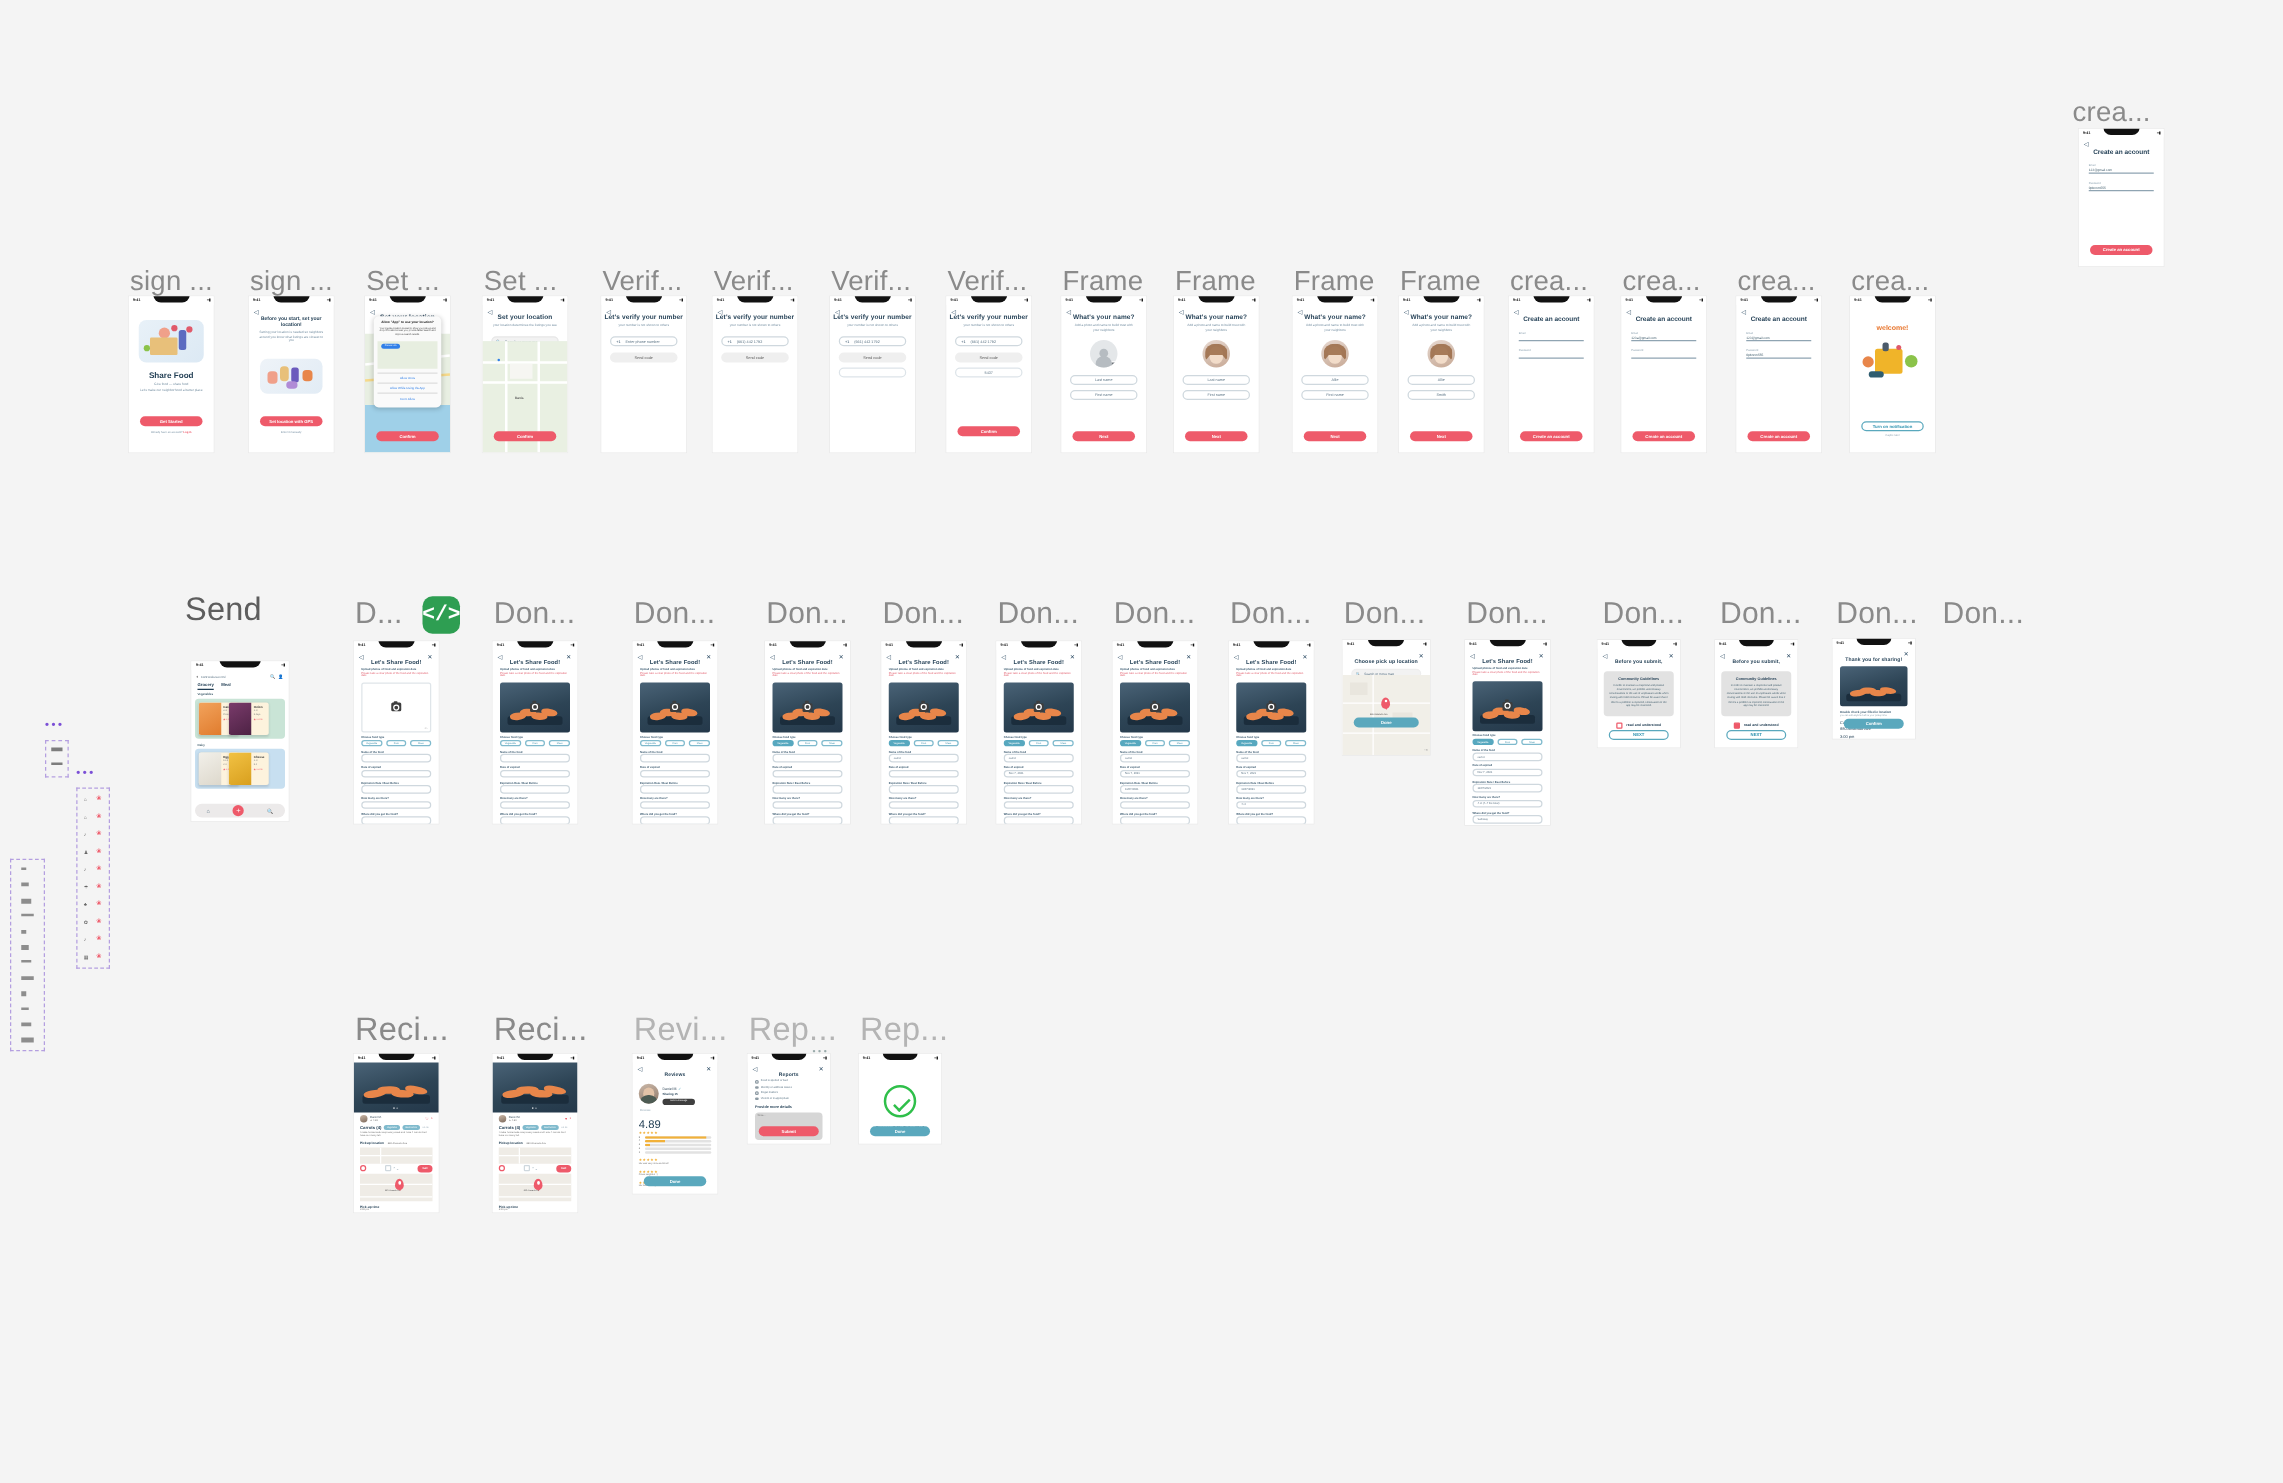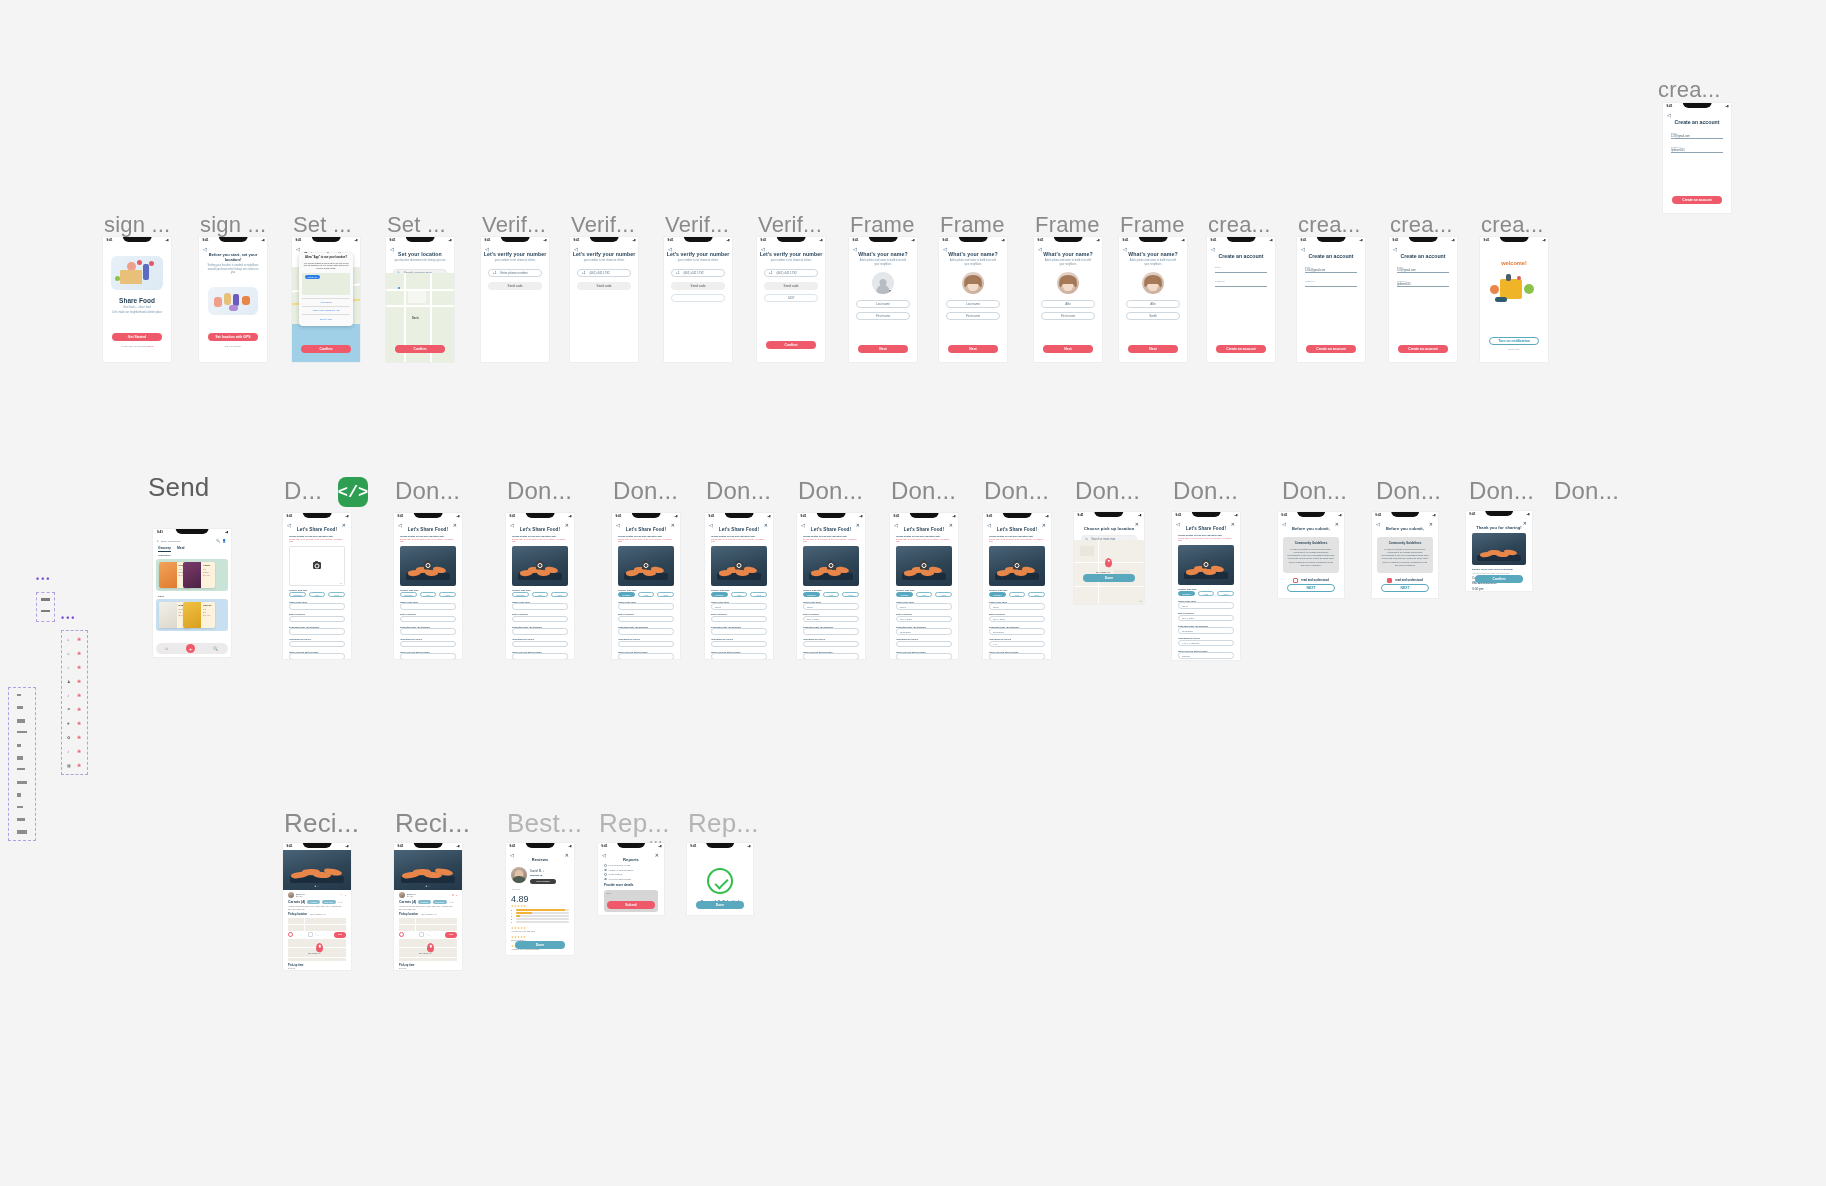--- a/index.html
+++ b/index.html
@@ -1162,21 +1162,21 @@
       </div>
       <div class="field-label" style="font-size:2.4px;">Double check your filled in location!</div>
       <div class="field-label" style="font-weight:400;color:#8fa4b2;font-size:1.9px;margin-top:0;">you can edit anytime before your pickup time</div>
       <div style="font-size:3.2px;color:#1f3c52;margin:1.6px 6px;">Carrot/ Vegetable</div>
       <div style="font-size:3.2px;color:#1f3c52;margin:1.6px 6px;">880 Alvarado Ave</div>
       <div style="font-size:3.2px;color:#1f3c52;margin:1.6px 6px;">3:00 pm</div>
       <div class="cta teal" style="top:64px;">Confirm</div>
     </div>
     <div class="frame-label" style="left: 284px; top: 808px; font-size: 26px;">Reci...</div>
     <div class="frame-label" style="left: 395px; top: 808px; font-size: 26px;">Reci...</div>
-    <div class="frame-label" style="left: 507px; top: 808px; font-size: 26px; color: rgb(180, 180, 180);">Best...</div>
+    <div class="frame-label" style="left: 507px; top: 808px; font-size: 26px; color: rgb(180, 180, 180);">Revi...</div>
     <div class="frame-label" style="left: 599px; top: 808px; font-size: 26px; color: rgb(180, 180, 180);">Rep...</div>
     <div class="frame-label" style="left: 688px; top: 808px; font-size: 26px; color: rgb(180, 180, 180);">Rep...</div>
     <div class="phone" style="left:283px;top:843px;width:68px;height:127px;">
       <div class="statusbar">
         <div class="notch"></div>
         <div class="sb-time">9:41</div>
         <div class="sb-right">▪▪▮</div>
       </div>
       <div class="backarrow">◁</div>
       <div class="photo-img" style="height:40px;margin:0;border-radius:0;">

